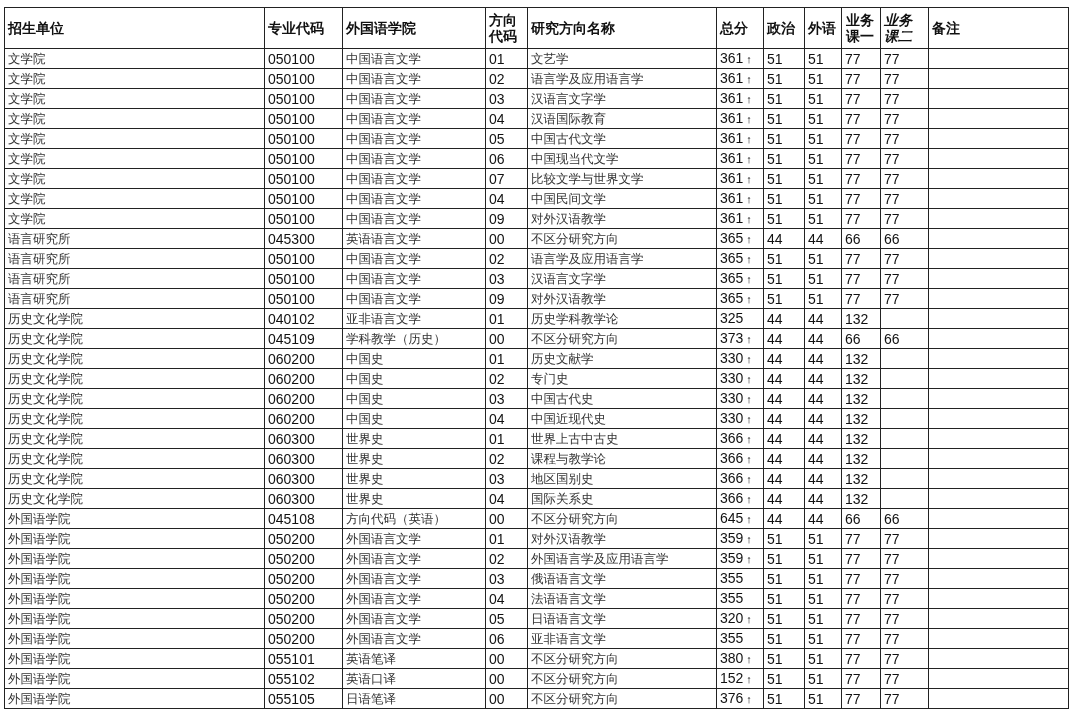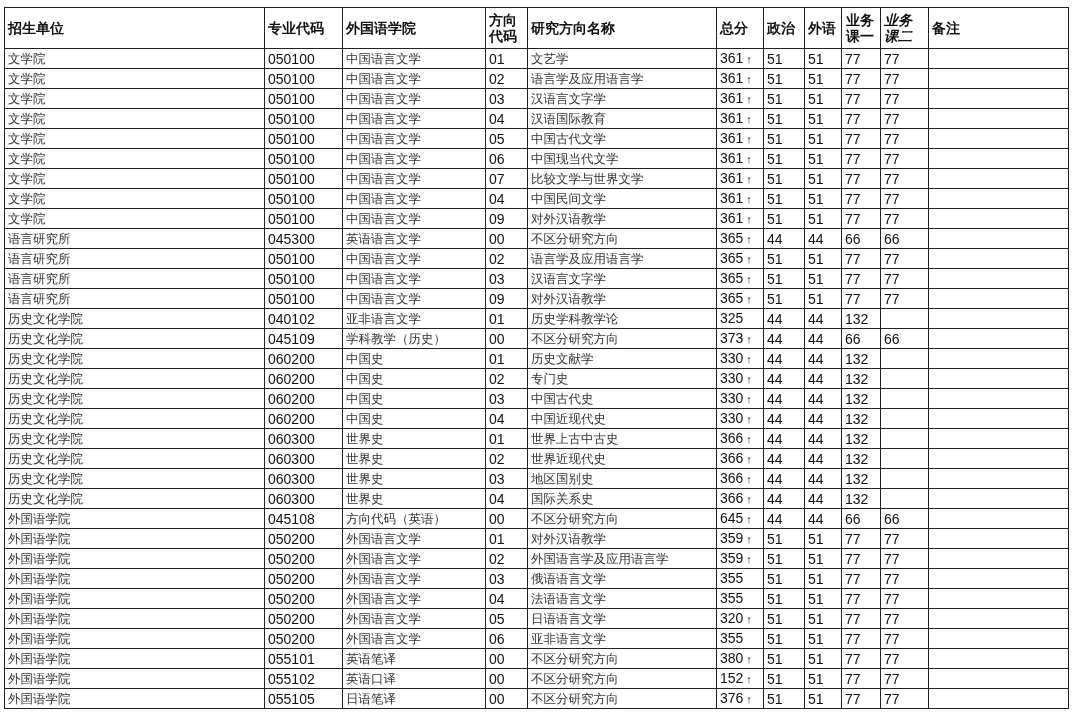--- a/index.html
+++ b/index.html
@@ -330,21 +330,21 @@
         <td>44</td>
         <td>132</td>
         <td></td>
         <td></td>
       </tr>
       <tr>
         <td class="cjk">历史文化学院</td>
         <td>060300</td>
         <td class="cjk">世界史</td>
         <td>02</td>
-        <td class="cjk">世界近现代史</td>
+        <td class="cjk">课程与教学论</td>
         <td><span>366</span><span class="arrow">↑</span></td>
         <td>44</td>
         <td>44</td>
         <td>132</td>
         <td></td>
         <td></td>
       </tr>
       <tr>
         <td class="cjk">历史文化学院</td>
         <td>060300</td>

